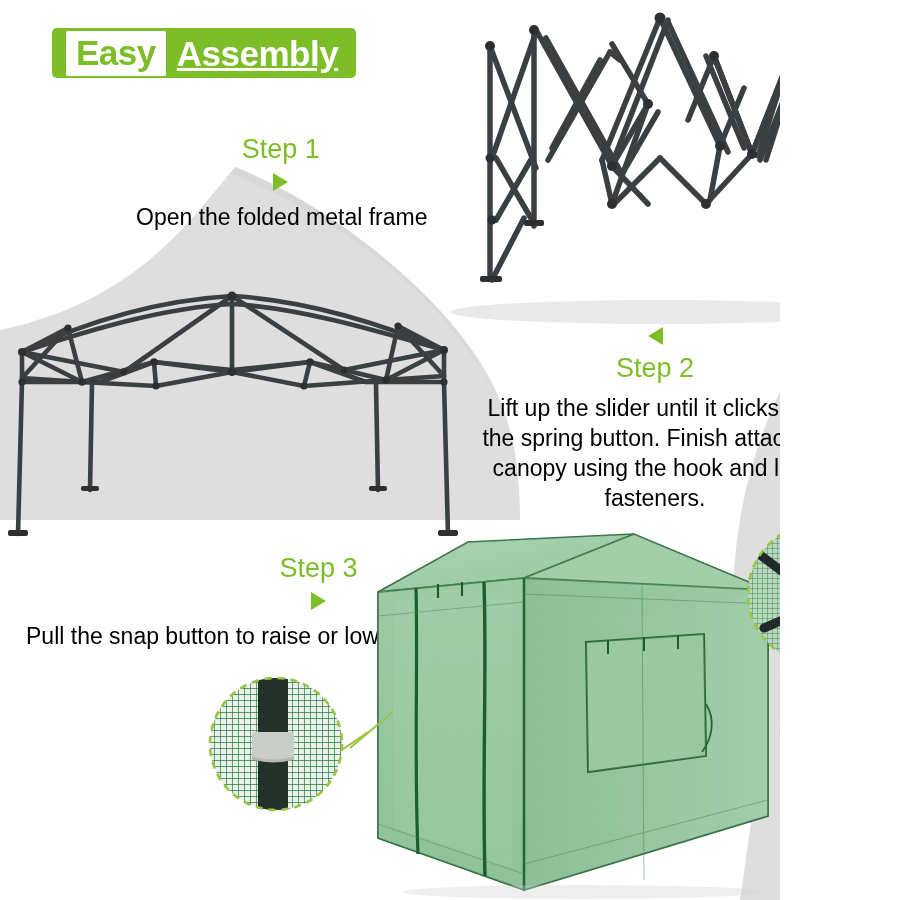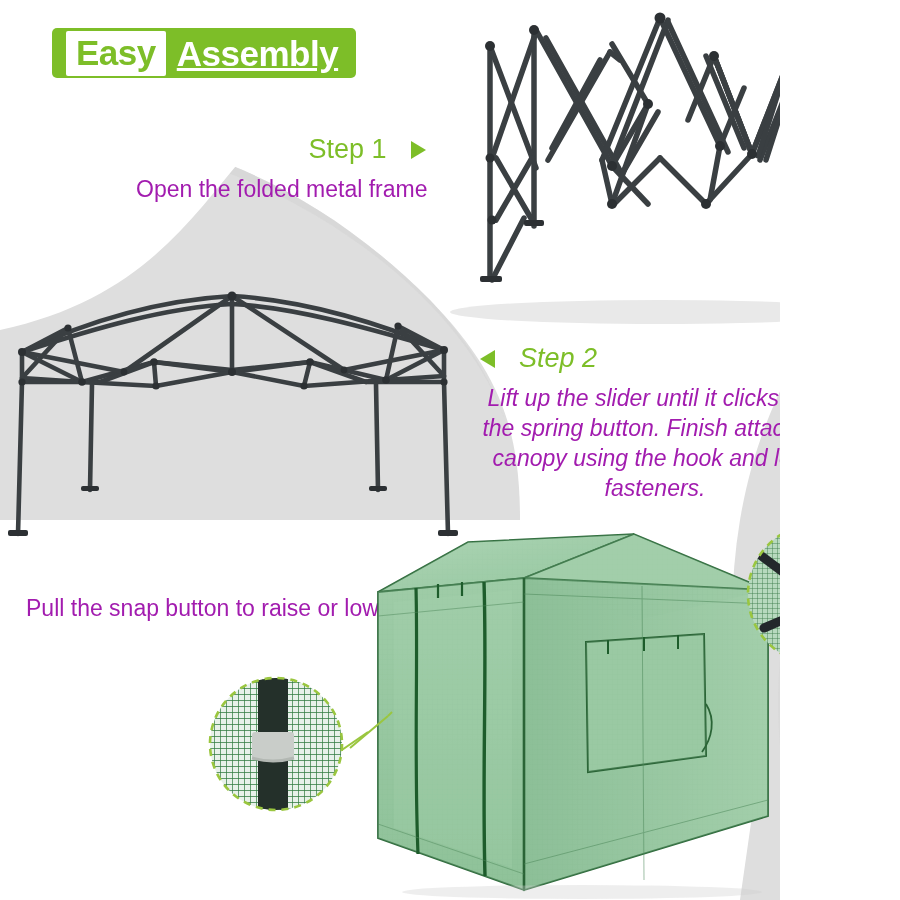--- a/index.html
+++ b/index.html
@@ -43,38 +43,39 @@
     margin-left:11px;
     letter-spacing:-0.5px;
     text-decoration:underline;
   }
 
   
   .step-head{
     color:#7dbe28;
     font-size:27px;
     line-height:1;
-    display:flex;align-items:center;gap:24px;
+    display:flex;align-items:center;gap:10px;
     white-space:nowrap;
+    flex-direction:column;
   }
   .step-body{
-    color:#a21caf;
+    color:#000000;
     font-size:23px;
     line-height:1.30;
     white-space:pre-line;
   }
   .arrow-r,.arrow-l{display:inline-block;width:0;height:0;}
   .arrow-r{border-left:15px solid #7dbe28;border-top:9px solid transparent;border-bottom:9px solid transparent;}
   .arrow-l{border-right:15px solid #7dbe28;border-top:9px solid transparent;border-bottom:9px solid transparent;}
 
   #step1{position:absolute;left:136px;top:136px;}
   #step1 .step-head{justify-content:flex-end;padding-right:2px;}
   #step1 .step-body{margin-top:12px;text-align:left;}
 
-  #step2{position:absolute;left:480px;top:345px;font-style:italic;}
+  #step2{position:absolute;left:480px;top:327px;}
   #step2 .step-head{justify-content:flex-start;}
   #step2 .step-body{margin-top:12px;width:350px;text-align:center;}
 
   #step3{position:absolute;left:26px;top:555px;}
   #step3 .step-head{justify-content:flex-end;padding-right:2px;}
   #step3 .step-body{margin-top:12px;}
 
   
   .illus{position:absolute;}
   #frame-folded{left:452px;top:8px;width:430px;height:310px;}

